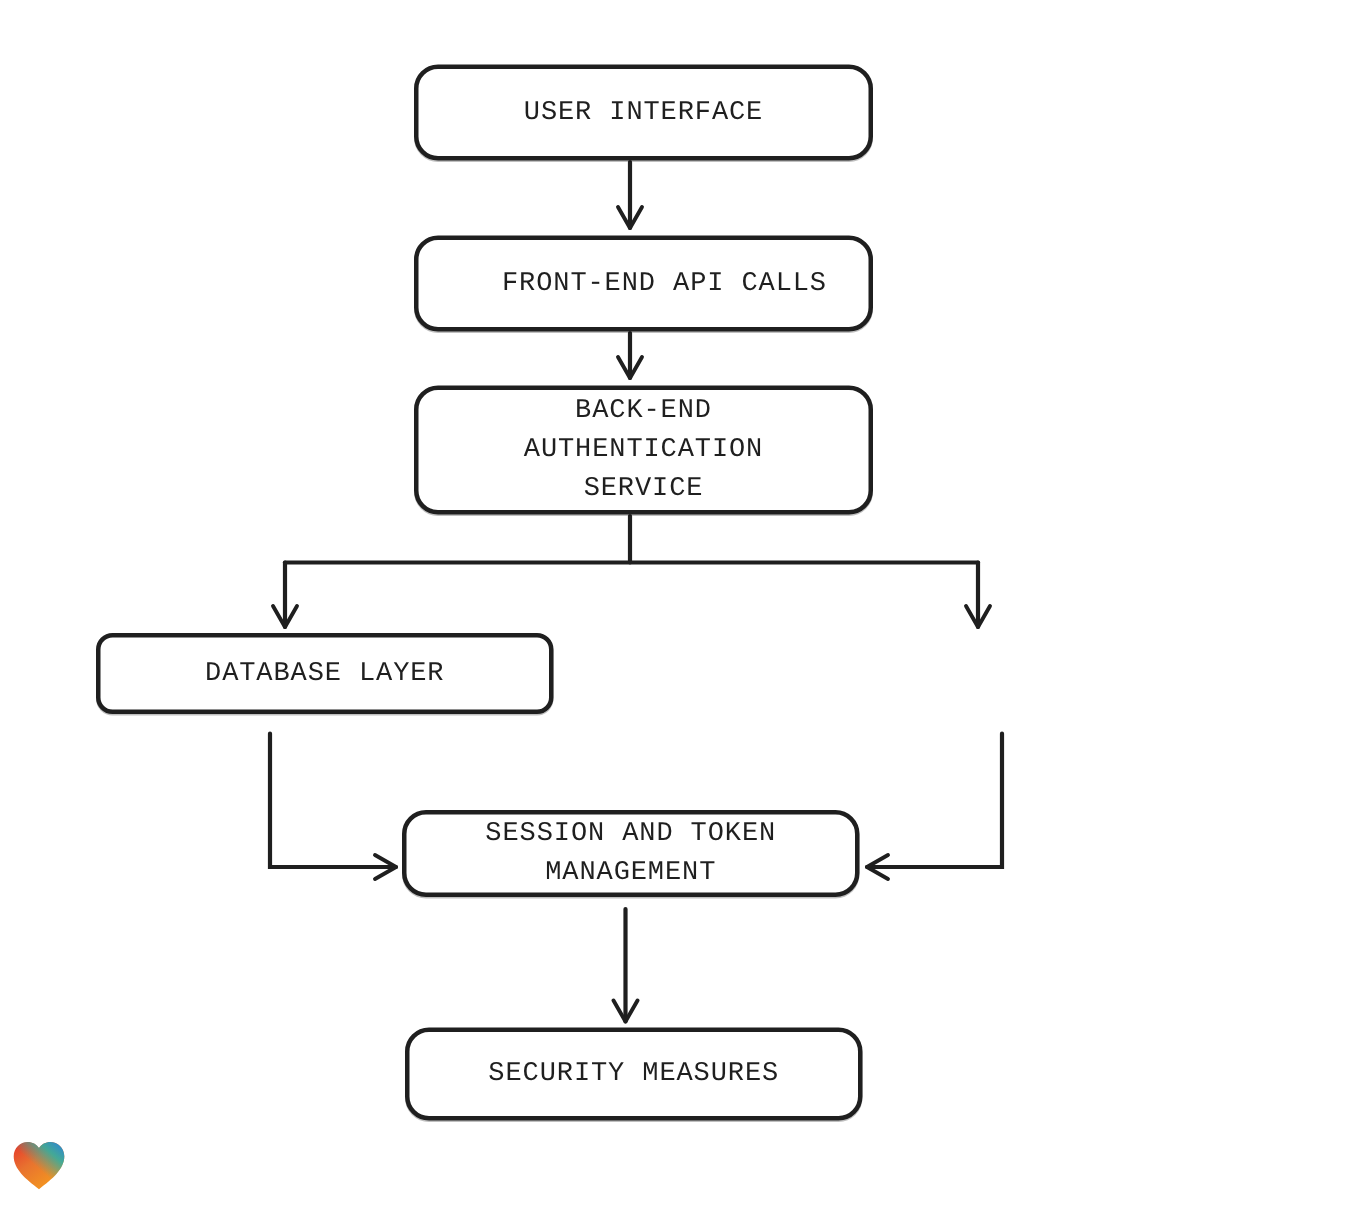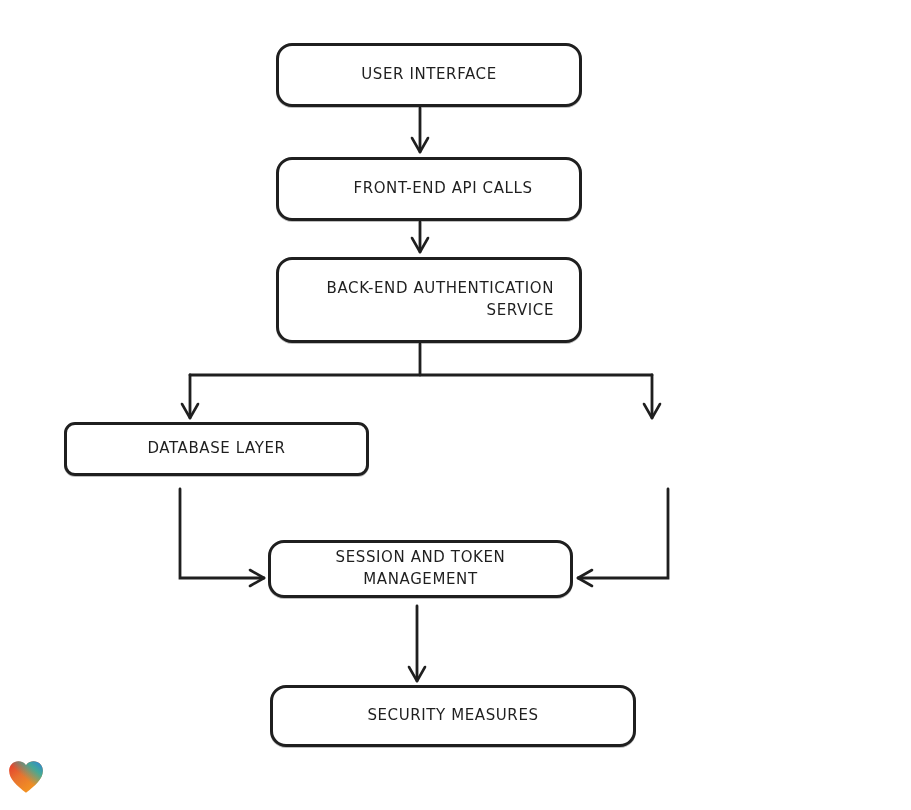--- a/index.html
+++ b/index.html
@@ -25,35 +25,36 @@
     border-radius: 16px;
     display: flex;
     align-items: center;
     justify-content: center;
     text-align: center;
     box-shadow: 0 1px 0 rgba(0,0,0,0.25);
   }
   .node-label {
     display: block;
     color: #1f1f1f;
-    font-size: 15px;
+    font-size: 18px;
     line-height: 1.45;
     letter-spacing: 0.6px;
     text-transform: uppercase;
     padding: 0 10px;
+    font-family: Liberation Mono, monospace;
   }
   
   .n-user      { left: 276px; top:  43px; width: 306px; height: 64px; }
   .n-frontend  { left: 276px; top: 157px; width: 306px; height: 64px; padding-left: 28px; }
   .n-backend   { left: 276px; top: 257px; width: 306px; height: 86px; }
   .n-database  { left:  64px; top: 422px; width: 305px; height: 54px; border-radius: 11px; }
   .n-thirdpty  { left: 452px; top: 422px; width: 304px; height: 66px; }
   .n-session   { left: 268px; top: 540px; width: 305px; height: 58px; }
-  .n-security  { left: 270px; top: 685px; width: 366px; height: 62px; }
-  .n-backend .node-label { max-width: 250px; text-align: right; }
+  .n-security  { left: 270px; top: 685px; width: 305px; height: 62px; }
+  .n-backend .node-label { max-width: 250px; }
   .n-session .node-label { max-width: 200px; }
   .logo {
     position: absolute;
     left: 8px; top: 759px;
     width: 36px; height: 36px;
     cursor: pointer;
   }
 </style>
 </head>
 <body>

